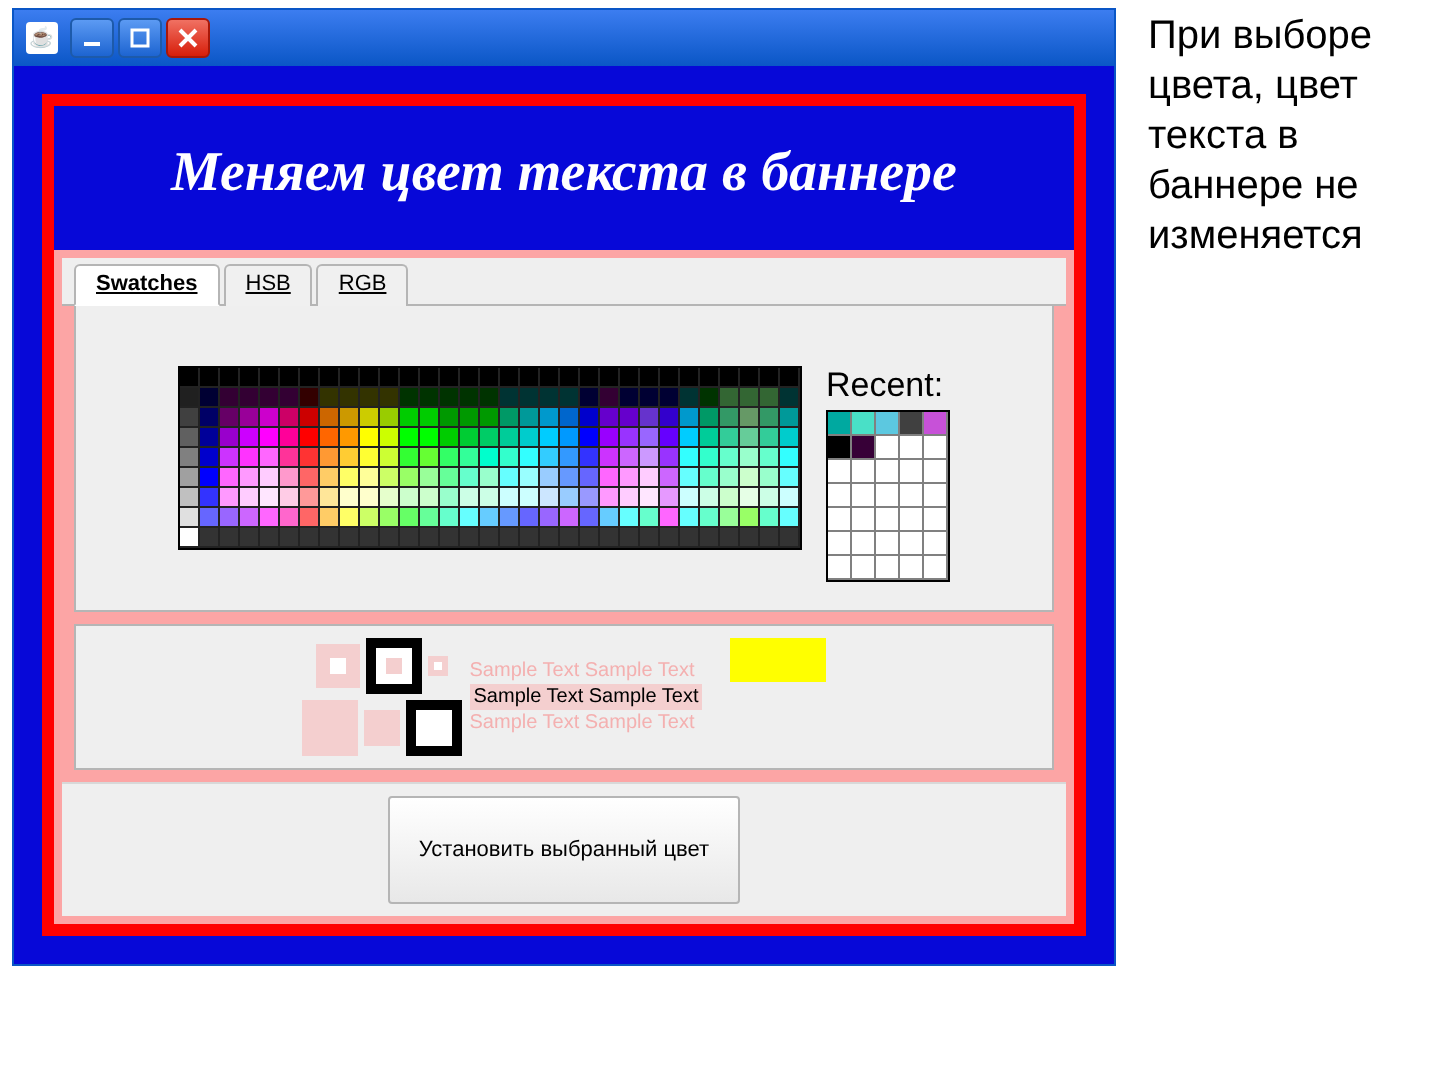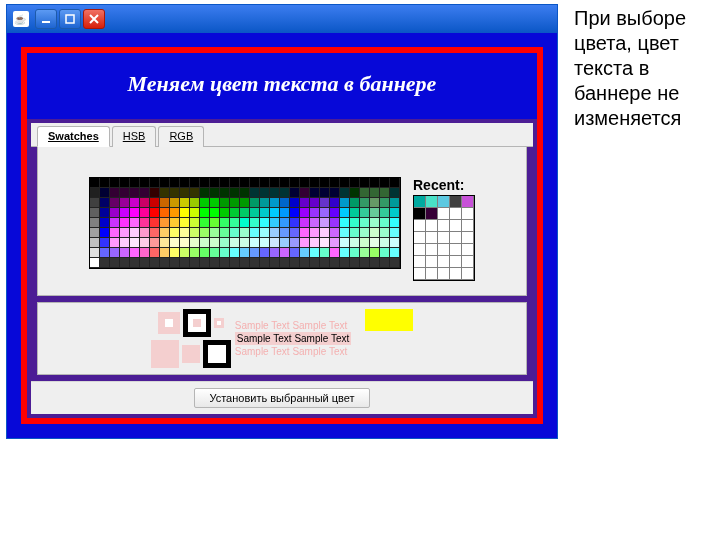--- a/index.html
+++ b/index.html
@@ -9,31 +9,31 @@
     .titlebar { height: 28px; background: linear-gradient(#3c7df0,#0a56c6); display: flex; align-items: center; padding: 0 4px 0 6px; }
     .java-icon { width: 16px; height: 16px; background: #fff; border-radius: 2px; margin-right: 6px; display: flex; align-items: center; justify-content: center; font-size: 10px; color: #d4772a; }
     .title { color: #fff; font-size: 14px; font-weight: bold; flex: 1; }
     .titlebar-buttons { display: flex; gap: 2px; }
     .tb-btn { width: 22px; height: 20px; background: linear-gradient(#5c9af3,#1d64d1); border: 1px solid #1d5aaa; border-radius: 3px; display: flex; align-items: center; justify-content: center; }
     .tb-close { background: linear-gradient(#f07163,#d71e0a); border-color: #a81708; }
     .tb-btn svg { width: 10px; height: 10px; }
     .content { padding: 14px; background: #0708d8; }
     .redframe { border: 6px solid #f00; background: #fff; }
     .banner { background: #0708d8; margin: 0; padding: 18px 0 22px 0; text-align: center; }
-    .banner-text { color: #fff; font-size: 22px; font-weight: bold; font-style: italic; font-family: "Times New Roman", serif; }
-    .whitepanel { background: #4c1d95; padding: 4px; }
+    .banner-text { color: #fff; font-size: 28px; font-weight: bold; font-style: italic; font-family: "Times New Roman", serif; }
+    .whitepanel { background: #fca5a5; padding: 4px; }
     .tabs { display: flex; gap: 0; padding: 2px 6px 0 6px; border-bottom: 1px solid #b5b5b5; background: #efefef; }
     .tab { padding: 3px 10px 4px 10px; font-size: 11px; border: 1px solid #b5b5b5; border-bottom: none; background: #f0f0f0; border-radius: 3px 3px 0 0; margin-right: 2px; position: relative; top: 1px; }
     .tab.active { background: #fff; font-weight: bold; border-bottom: 1px solid #fff; }
     .tab span { text-decoration: underline; }
     .swatches-pane { background: #efefef; border: 1px solid #b5b5b5; border-top: none; margin: 0 6px 6px 6px; padding: 30px 8px 14px 8px; display: flex; gap: 12px; align-items: flex-start; justify-content: center; }
     .swatch-grid { display: grid; grid-template-columns: repeat(31, 10px); grid-template-rows: repeat(9, 10px); gap: 0; border: 1px solid #000; }
     .sw { width: 10px; height: 10px; border-right: 1px solid #222; border-bottom: 1px solid #222; }
     .recent-col { display: flex; flex-direction: column; gap: 2px; }
-    .recent-label { font-size: 14px; font-weight: bold; }
+    .recent-label { font-size: 17px; font-weight: normal; }
     .recent-grid { display: grid; grid-template-columns: repeat(5, 12px); grid-template-rows: repeat(7, 12px); gap: 0; border: 1px solid #000; }
     .rc { width: 12px; height: 12px; border-right: 1px solid #808080; border-bottom: 1px solid #808080; background: #fff; }
     .preview-panel { border: 1px solid #b5b5b5; margin: 6px; padding: 0; background: #efefef; }
     .preview-title { font-size: 11px; font-weight: bold; padding: 2px 6px; background: #efefef; }
     .preview-body { padding: 6px 10px; display: flex; align-items: center; gap: 4px; justify-content: center; }
     .sq-a { display: flex; flex-direction: column; gap: 3px; align-items: center; }
     .sq-row { display: flex; gap: 3px; align-items: center; }
     .sq { display: flex; align-items: center; justify-content: center; }
     .sq1 { width: 22px; height: 22px; background: #f4cfcf; }
     .sq1:after { content: ''; width: 8px; height: 8px; background: #fff; }
@@ -43,21 +43,21 @@
     .sq3:after { content:''; width:4px; height:4px; background:#fff; }
     .sq4 { width: 28px; height: 28px; background: #f4cfcf; }
     .sq5 { width: 18px; height: 18px; background: #f4cfcf; }
     .sq6 { width: 28px; height: 28px; background: #fff; border: 5px solid #000; }
     .ptext { font-size: 10px; padding: 1px 0; }
     .pt1 { color: #f4b0b0; }
     .pt2 { background: #f4cfcf; color: #000; padding: 1px 2px; }
     .pt3 { color: #f4b0b0; }
     .yellowblock { width: 48px; height: 22px; background: #ffff00; margin-left: 10px; align-self: flex-start; }
     .bottom-btn-row { text-align: center; padding: 6px; border-top: 1px solid #d8d8d8; background: #efefef; }
-    .bottom-btn { display: inline-block; padding: 3px 14px; font-size: 11px; border: 1px solid #b5b5b5; background: linear-gradient(#fff,#e8e8e8); border-radius: 2px; }
+    .bottom-btn { display: inline-block; padding: 20px 14px; font-size: 11px; border: 1px solid #b5b5b5; background: linear-gradient(#fff,#e8e8e8); border-radius: 2px; }
     .pcol { display:flex; flex-direction:column; gap:0; }
   </style>
 </head>
 <body>
 
 <div class="caption">При выборе цвета, цвет текста в баннере не изменяется</div>
 
 <div class="window">
   <div class="titlebar">
     <div class="java-icon">☕</div>

